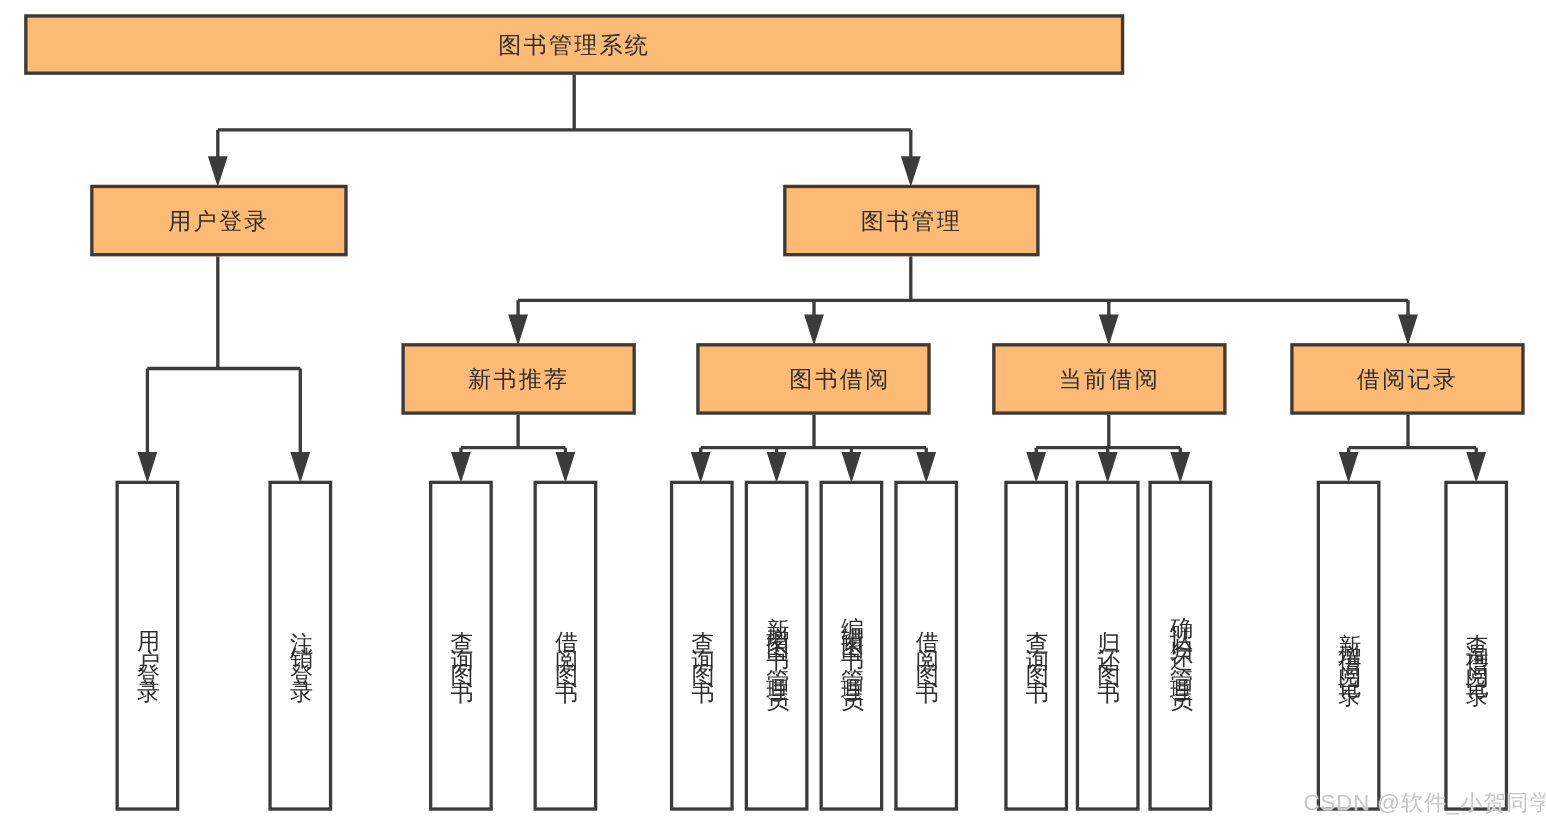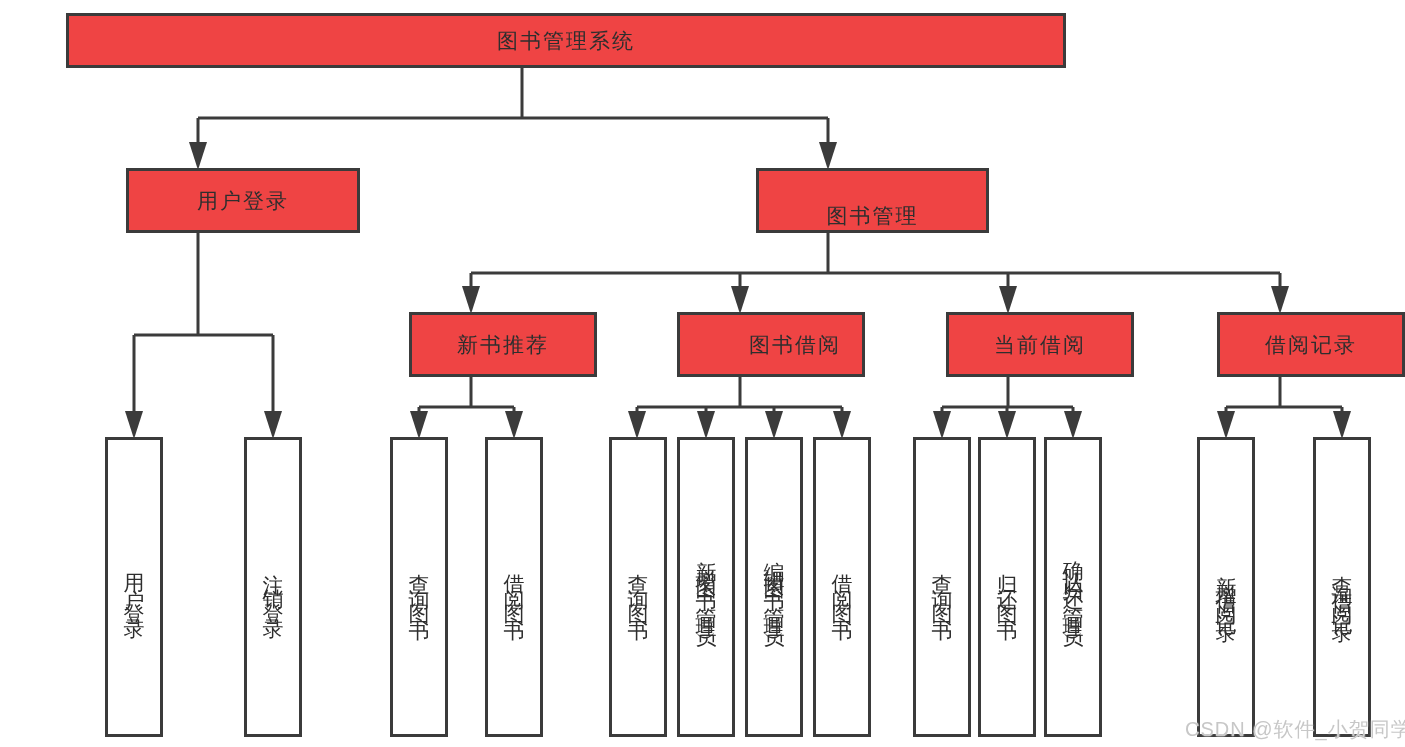--- a/index.html
+++ b/index.html
@@ -7,34 +7,33 @@
     position:relative;
     width:1405px;height:747px;
     background:#ffffff;
     font-family:"Liberation Sans","DejaVu Sans",sans-serif;
     overflow:hidden;
   }
   #wires{position:absolute;left:0;top:0;z-index:0;}
   .box{
     position:absolute;
     box-sizing:border-box;
-    background:#ef4444;
+    background:#fdba74;
     border:3px solid #3b3b3b;
     display:flex;align-items:center;justify-content:center;
     font-size:21px;color:#2e2e2e;letter-spacing:2px;
     z-index:1;
-    margin-left:44px;
   }
   
   .b-root{left:22px;top:13px;width:1000px;height:55px;}
   
   .b-l2a{left:82px;top:168px;width:234px;height:65px;}
-  .b-l2b{left:712px;top:168px;width:233px;height:65px;align-items:flex-end;}
+  .b-l2b{left:712px;top:168px;width:233px;height:65px;}
   
-  .l3{top:312px;width:188px;height:65px;}
+  .l3{top:312px;width:213px;height:65px;}
   .b-l3a{left:365px;}
   .b-l3b{left:633px;padding-left:48px;}
   .b-l3c{left:902px;}
   .b-l3d{left:1173px;}
   
   .leaf{
     position:absolute;top:437px;width:58px;height:300px;
     box-sizing:border-box;background:#fff;border:3px solid #3b3b3b;
     display:flex;align-items:center;justify-content:center;
     font-size:21px;color:#2e2e2e;z-index:1;

